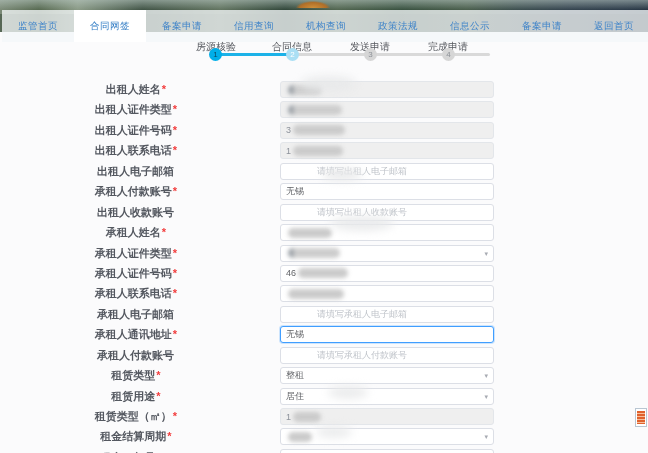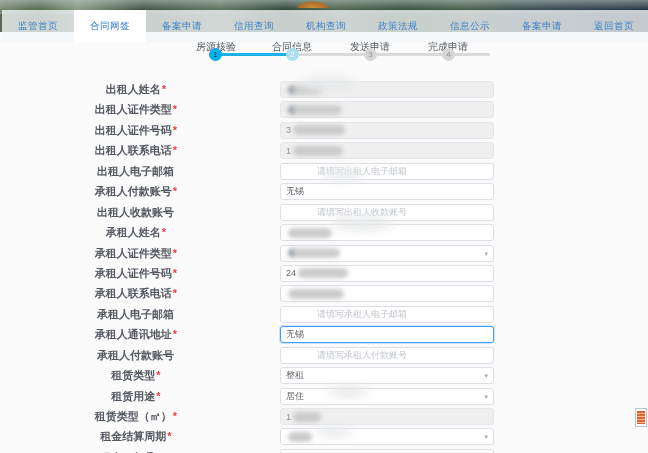--- a/index.html
+++ b/index.html
@@ -157,21 +157,21 @@
     <div class="label"><span>承租人证件类型</span><span class="req">*</span></div>
     <div class="field">
         <span class="blob" style="width:52px"></span>
         <span class="caret">▾</span>
       </div>
   </div>
 
   <div class="row">
     <div class="label"><span>承租人证件号码</span><span class="req">*</span></div>
     <div class="field">
-        <span>24</span>
+        <span>46</span>
         <span class="blob plain" style="width:50px"></span>
       </div>
   </div>
 
   <div class="row">
     <div class="label"><span>承租人联系电话</span><span class="req">*</span></div>
     <div class="field">
         <span class="blob plain" style="width:56px"></span>
       </div>
   </div>

